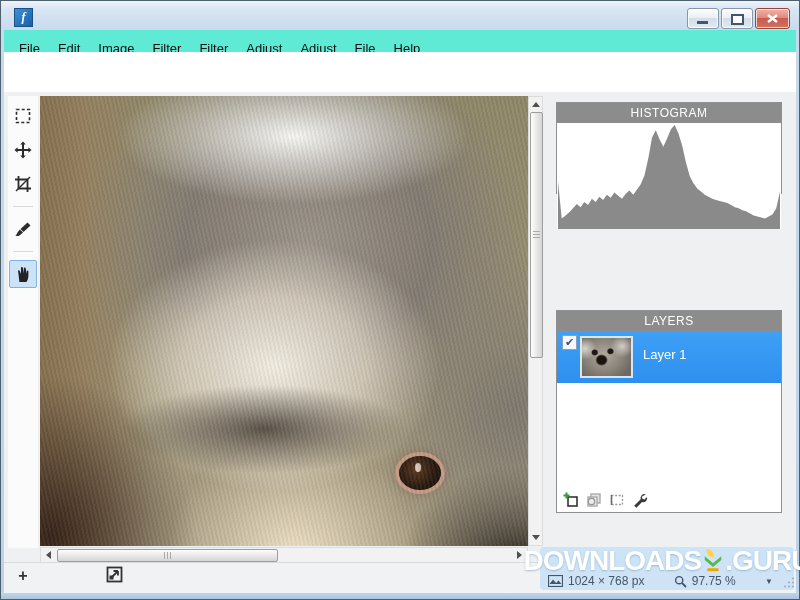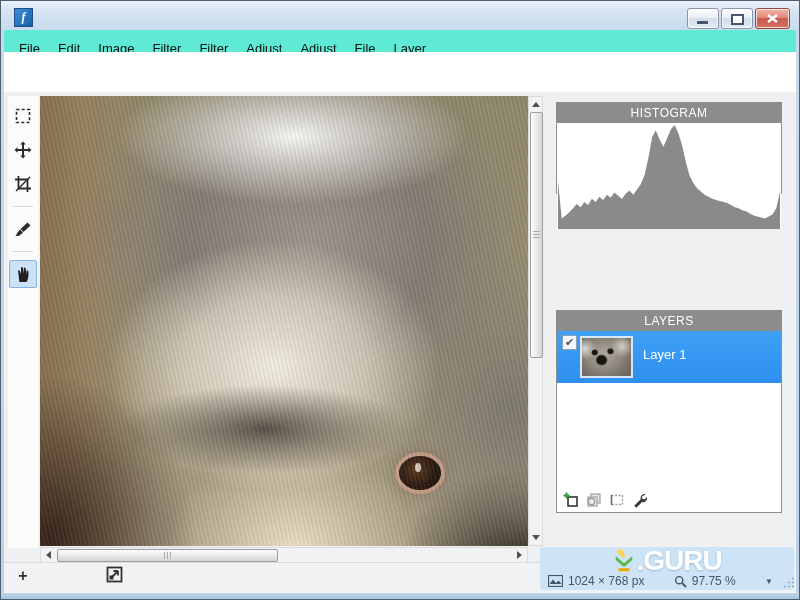--- a/index.html
+++ b/index.html
@@ -166,21 +166,21 @@
 
   <div class="menubar">
     <span class="menu-item">File</span>
     <span class="menu-item">Edit</span>
     <span class="menu-item">Image</span>
     <span class="menu-item">Filter</span>
     <span class="menu-item">Filter</span>
     <span class="menu-item">Adjust</span>
     <span class="menu-item">Adjust</span>
     <span class="menu-item">File</span>
-    <span class="menu-item">Layer</span>
+    <span class="menu-item">Help</span>
   </div>
 
   <div class="optionsbar"></div>
 
   <div class="workspace">
 
     <div class="toolpanel">
       <div class="tool">
         <svg class="icon-svg" width="18" height="18" viewBox="0 0 18 18">
           <rect x="2.5" y="2.5" width="13" height="13" fill="none" stroke="#2c2c2c" stroke-width="1.6" stroke-dasharray="3 2.2"></rect>
@@ -303,20 +303,21 @@
         <svg class="icon-svg" width="13" height="13" viewBox="0 0 13 13">
           <circle cx="5.2" cy="5.2" r="3.6" fill="none" stroke="#44556a" stroke-width="1.4"></circle>
           <path d="M8 8 L12 12" stroke="#44556a" stroke-width="1.8"></path>
         </svg>
         <span>97.75 %</span>
         <span class="sep"></span>
         <span style="font-size:8px;color:#44556a;">▼</span>
         <span style="width:10px;"></span>
       </div>
       <div class="wm-text">
+        <span>DOWNLOADS</span>
           <span class="wm-logo"><svg width="22" height="24" viewBox="0 0 24 26">
           <path d="M5 1 C11 1 13 5.5 13 10 C7.5 10 5 6.5 5 1 Z" fill="#ffd24a"></path>
           <path d="M3 9 L12 16.5 L21 9 L21 13 L12 20.5 L3 13 Z" fill="#57b947"></path>
           <rect x="5.5" y="22" width="13" height="3.4" rx="1.7" fill="#f0a500"></rect>
         </svg></span>
           <span>.GURU</span>
       </div>
     </div>
 
     <div class="grip-corner">

